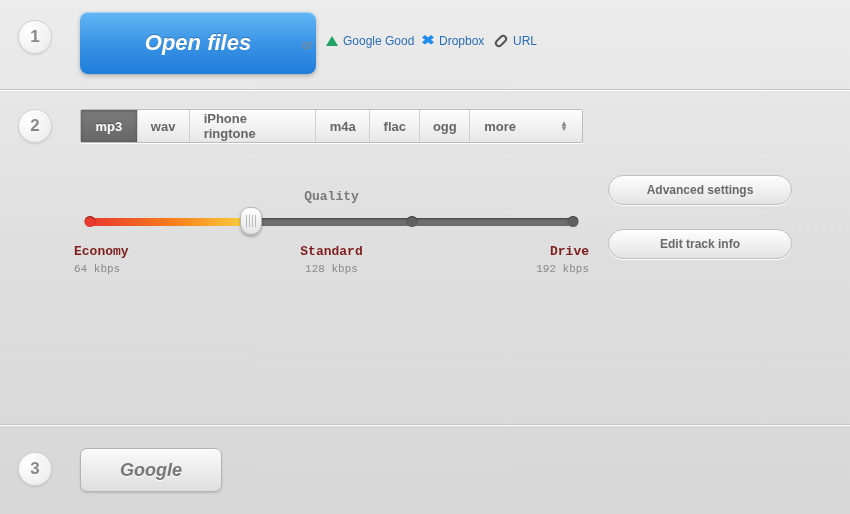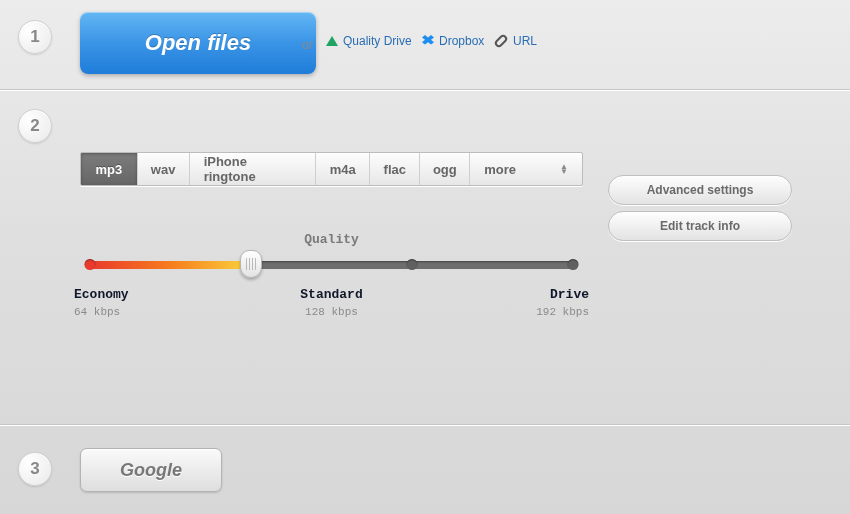--- a/index.html
+++ b/index.html
@@ -72,21 +72,21 @@
   }
   #s2 .step-badge { top: 18px; }
   .tabs {
     display: flex; position: relative;
     width: 503px; height: 34px;
     border-radius: 2px;
     background: linear-gradient(to bottom, #fdfdfd, #e7e7e7);
     border: 1px solid #bcbcbc;
     box-shadow: 0 1px 0 #fff, inset 0 1px 0 rgba(255,255,255,0.8);
     overflow: hidden;
-    font-size: 13px; font-weight: bold; color: #666; margin-top: 43px;
+    font-size: 13px; font-weight: bold; color: #666;
   }
   .tab {
     display: flex; align-items: center; justify-content: center;
     border-right: 1px solid #cfcfcf;
     cursor: pointer;
     padding: 0 14px;
   }
   .tab:last-child { border-right: none; flex: 1; justify-content: center; gap: 44px; }
   .tab.active {
     background: linear-gradient(to bottom, #7c7c7c, #666666);
@@ -136,28 +136,28 @@
   }
   .handle::after {
     content: ""; width: 10px; height: 12px;
     background: repeating-linear-gradient(to right, #bbb 0 1px, transparent 1px 3px);
   }
   .labels-row {
     display: flex; justify-content: space-between;
     margin: 18px 0 0 0; padding: 0 0px;
   }
   .lab { width: 80px; text-align: center; font-size: 13px; color: #666; }
-  .lab .name { font-weight: bold; color: #0f172a; }
+  .lab .name { font-weight: bold; color: #7f1d1d; }
   .lab .bit { font-size: 11px; color: #8a8a8a; margin-top: 4px; }
   .lab:first-child { text-align: left; margin-left: -6px;}
   .lab:last-child { text-align: right; margin-right: -6px;}
   
   .side-btns {
     position: absolute; top: 84px; left: 608px;
-    display: flex; flex-direction: column; gap: 6px;
+    display: flex; flex-direction: column; gap: 24px;
   }
   .pill-btn {
     width: 184px; height: 30px;
     border-radius: 16px;
     border: 1px solid #bfbfbf;
     background: linear-gradient(to bottom, #fefefe, #e3e3e3);
     box-shadow: 0 1px 0 #fff, inset 0 1px 0 rgba(255,255,255,0.9);
     font-size: 12px; font-weight: bold; color: #6a6a6a;
     cursor: pointer;
   }
@@ -181,21 +181,21 @@
 
 <div class="section" id="s1">
   <div class="step-badge">1</div>
 
   <button class="open-btn">Open files</button>
 
   <span class="or-text">or</span>
 
   <a class="src-link" style="left:326px">
     <span class="drive-ico"></span>
-    <span>Quality Drive</span>
+    <span>Google Good</span>
   </a>
   <a class="src-link" style="left:422px">
     <span class="dbx-ico"></span>
     <span>Dropbox</span>
   </a>
   <a class="src-link" style="left:494px">
     <span class="url-ico"></span>
     <span>URL</span>
   </a>
 </div>

